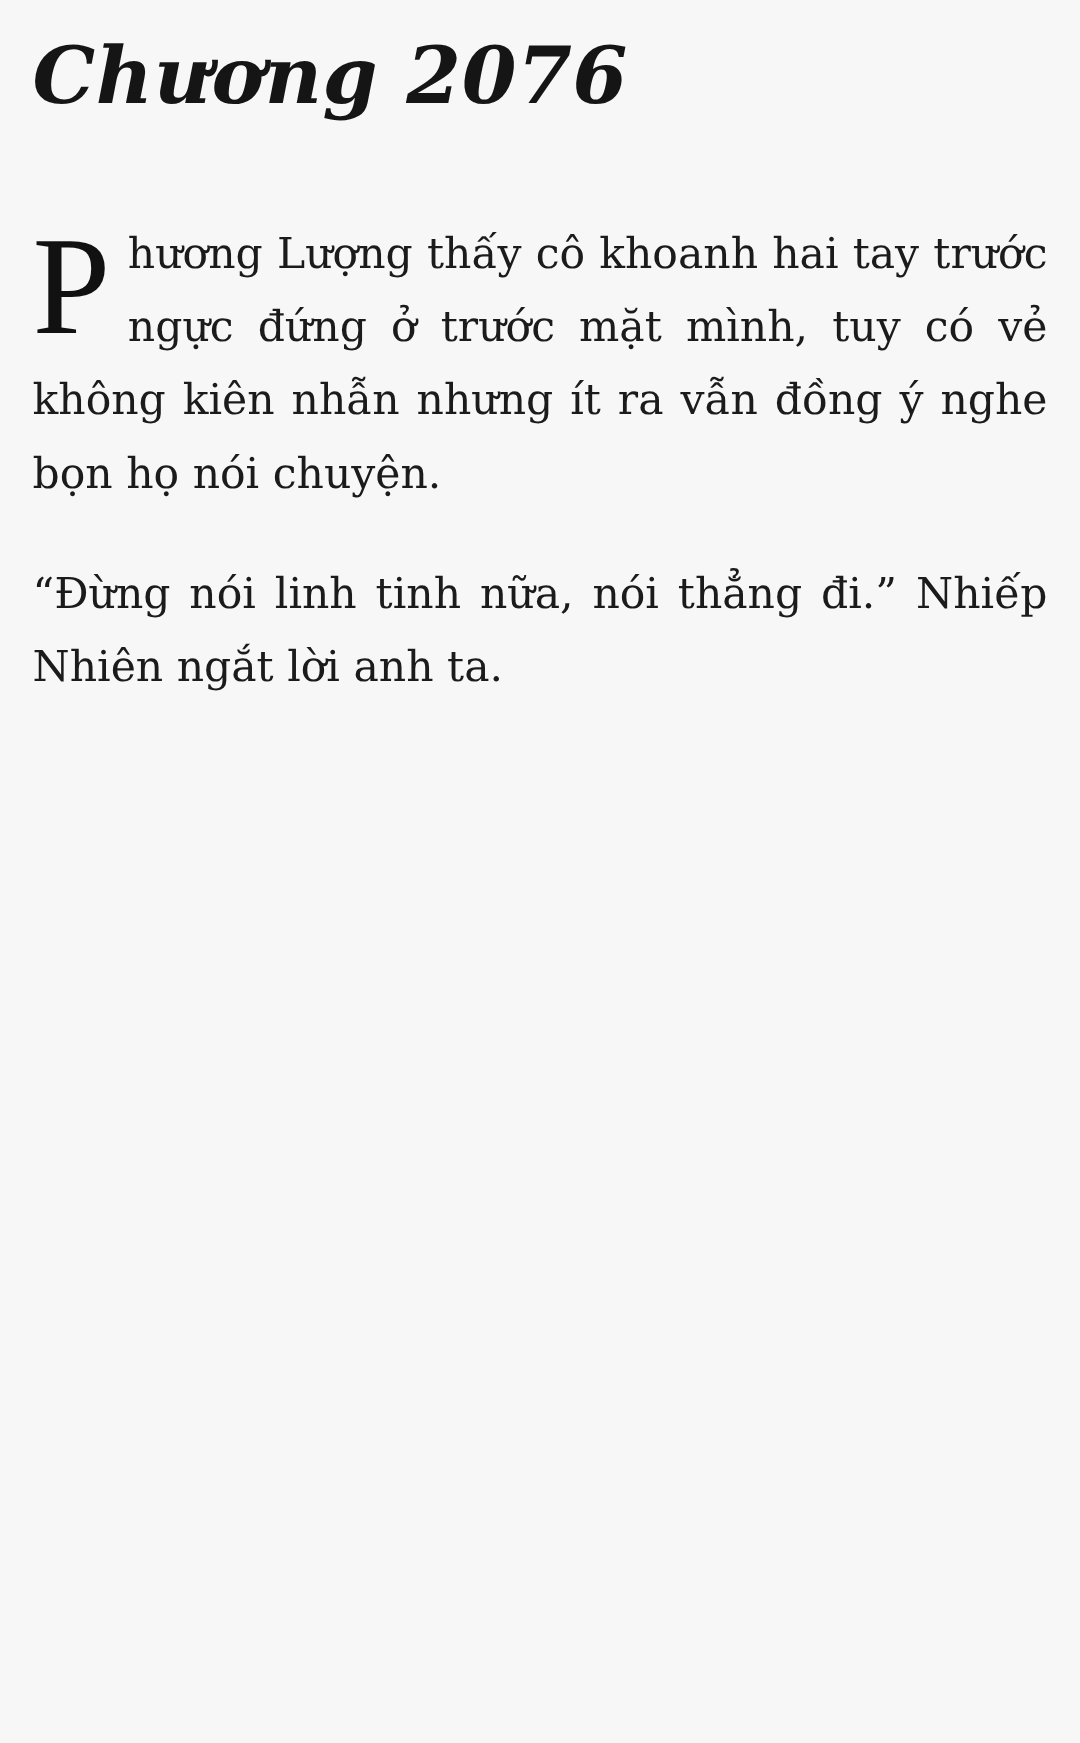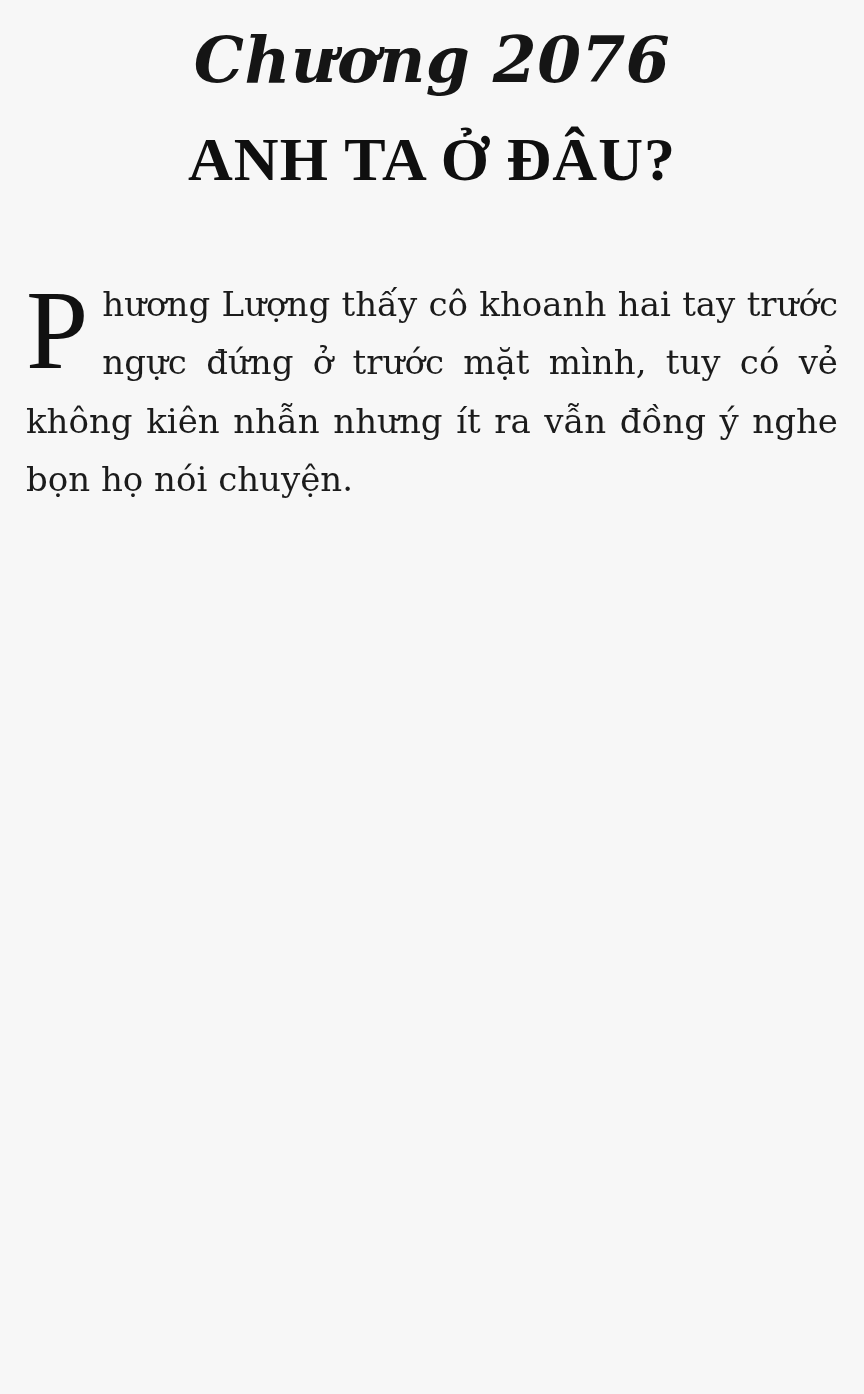--- a/index.html
+++ b/index.html
@@ -15,21 +15,20 @@
     -webkit-font-smoothing: antialiased;
   }
   .page {
     width: 864px;
     min-height: 1394px;
     box-sizing: border-box;
     padding: 18px 26px 20px 26px;
     background: #f7f7f7;
   }
   .chapter-number {
-    text-align: center;
     font-family: "DejaVu Serif", "Liberation Serif", serif;
     font-style: italic;
     font-weight: 700;
     font-size: 63px;
     line-height: 1.15;
     letter-spacing: 0.5px;
     color: #151515;
     margin: 6px 0 0 0;
   }
   .chapter-title {
@@ -72,25 +71,27 @@
     color: #111;
   }
 </style>
 </head>
 <body>
 
 <div class="page">
 
   <div class="chapter-number">Chương 2076</div>
 
-  <h1 class="chapter-title">ANH TA Ở ĐÂU?</h1>
 
   <div class="body-text">
 
     <p class="para first-para">
       <span class="dropcap">P</span><span>hương Lượng thấy cô khoanh hai tay trước ngực đứng ở trước mặt mình, tuy có vẻ không kiên nhẫn nhưng ít ra vẫn đồng ý nghe bọn họ nói chuyện.</span>
     </p>
 
 
+    <p class="para">
+      <span>“Đừng nói linh tinh nữa, nói thẳng đi.” Nhiếp Nhiên ngắt lời anh ta.</span>
+    </p>
 
 
   </div>
 </div>
 
 </body></html>

